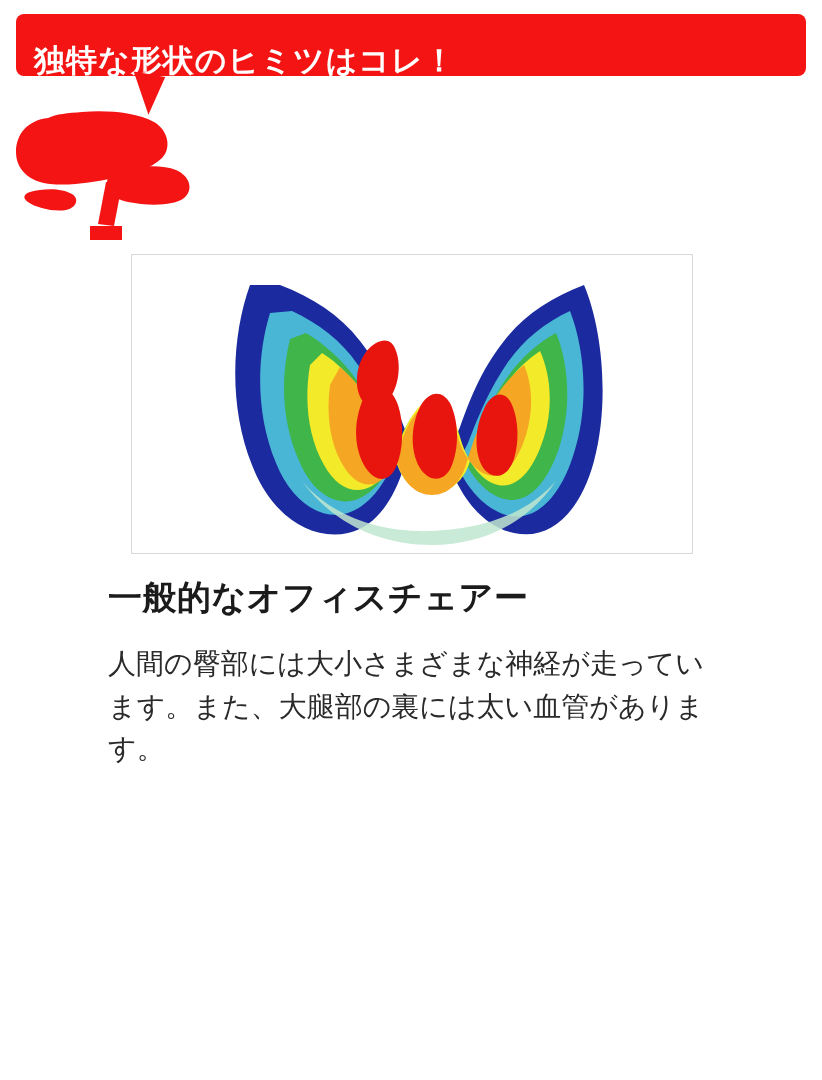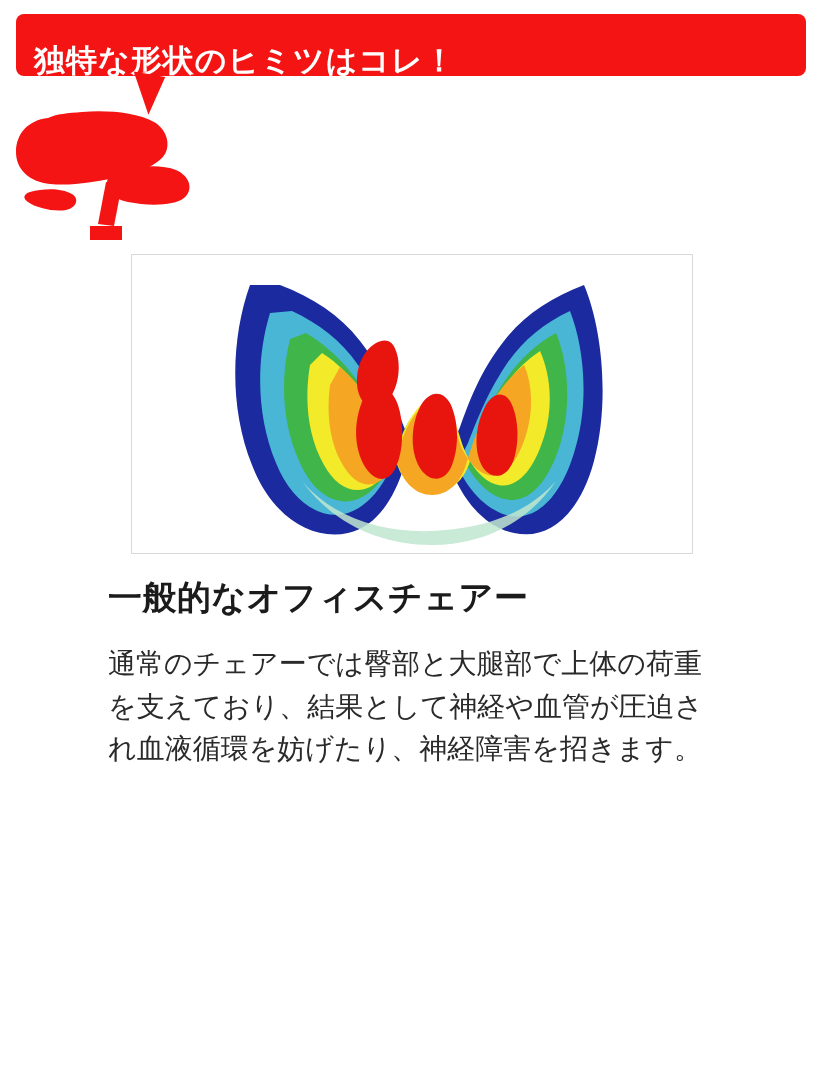--- a/index.html
+++ b/index.html
@@ -181,14 +181,14 @@
     <path d="M244 88 C230 96 222 116 226 136 C230 152 244 158 254 148
              C266 136 270 112 264 96 C260 84 252 84 244 88 Z" fill="#e8150f"></path>
 
     <path d="M170 226 C200 262 250 278 300 276 C352 274 396 258 424 226
              C396 268 350 290 300 290 C248 290 200 268 170 226 Z" fill="#bfe6cf" opacity="0.85"></path>
   </svg>
 </div>
 
 <div class="content">
   <h2>一般的なオフィスチェアー</h2>
-  <p>通常のチェアーでは臀部と大腿部で上体の荷重を支えており、結果として神経や血管が圧迫され血液循環を妨げたり、神経障害を招きます。</p>
+  <p>人間の臀部には大小さまざまな神経が走っています。また、大腿部の裏には太い血管があります。</p>
 </div>
 
 </body></html>

